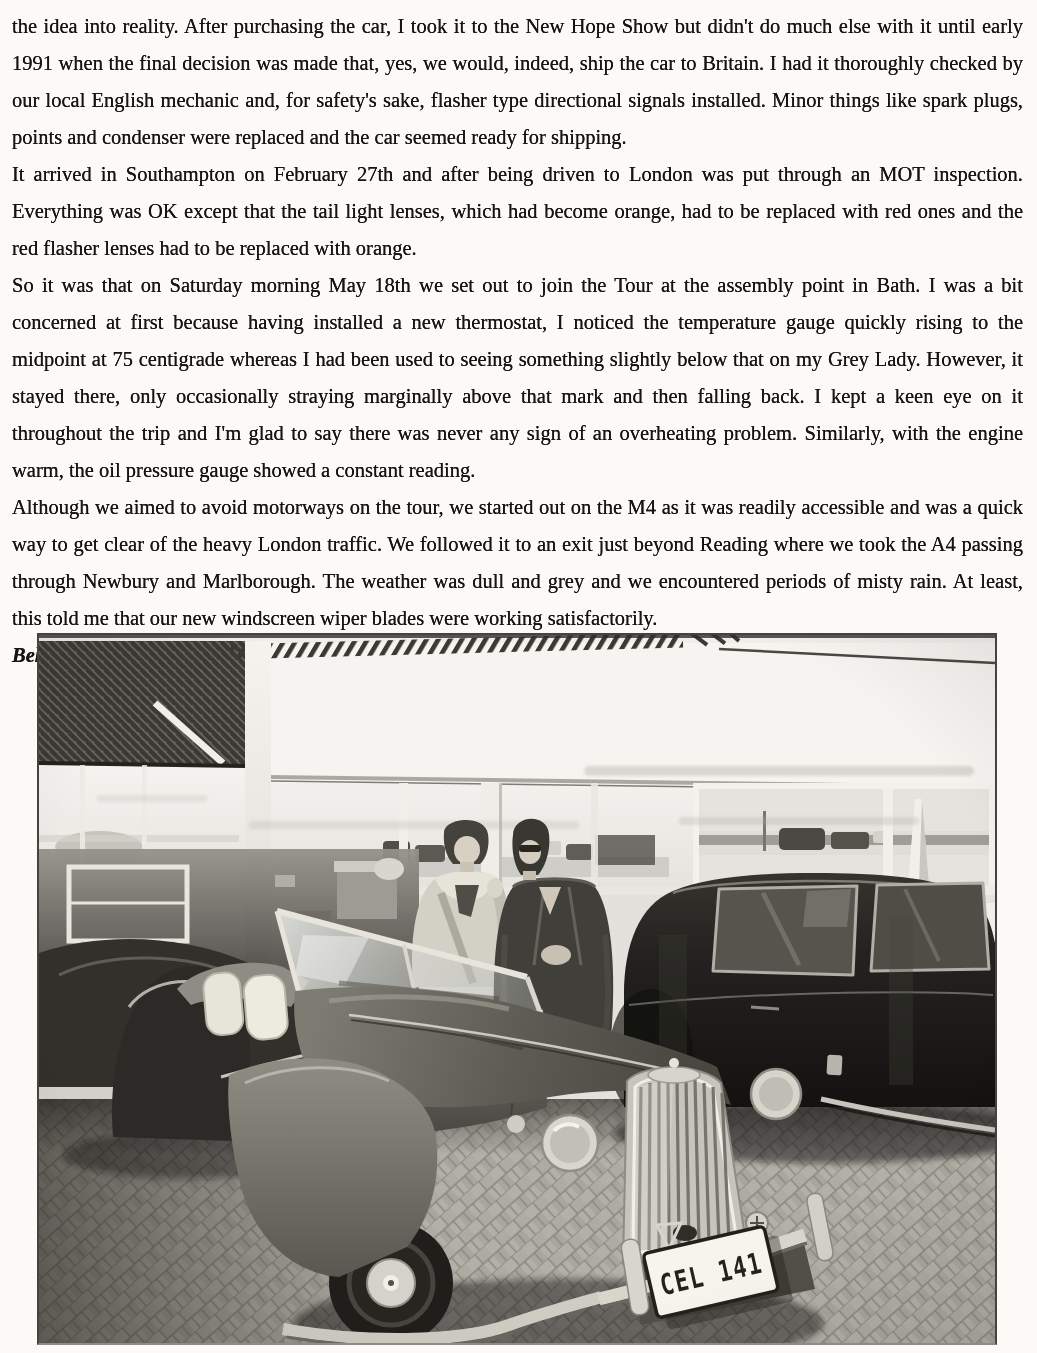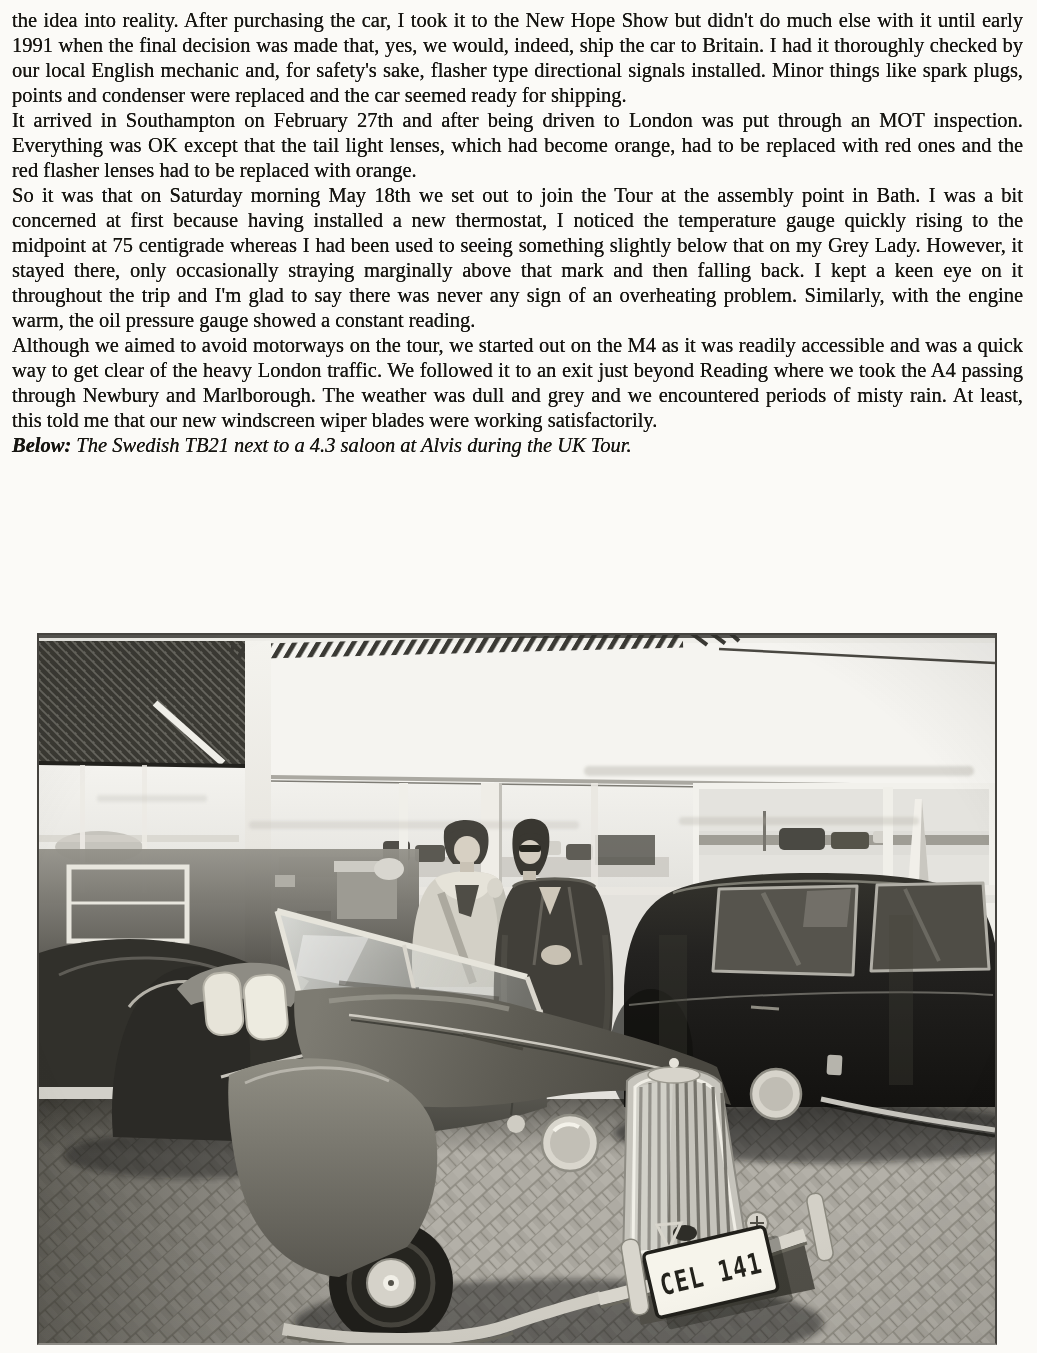--- a/index.html
+++ b/index.html
@@ -3,21 +3,21 @@
 <meta charset="utf-8">
 <style>
   html,body{margin:0;padding:0;}
   body{
     width:1037px;height:1353px;background:#fbfaf7;overflow:hidden;
     font-family:"Liberation Serif", serif;
   }
   .page{position:relative;width:1037px;height:1353px;background:#fbfaf7;}
   .text-block{
     position:absolute;top:8px;left:12px;width:1011px;
-    font-size:20.5px;line-height:25px;color:#161511;
+    font-size:20.5px;line-height:37px;color:#161511;
     text-align:justify;text-justify:inter-word;
     text-shadow:0 0 .3px #161511;
   }
   .text-block p{margin:0;}
   .caption .cap-label{font-weight:bold;font-style:italic;}
   .caption .cap-text{font-style:italic;}
   .photo-figure{
     position:absolute;left:37px;top:633px;width:960px;height:712px;margin:0;
     border:2px solid #45433f;border-bottom-color:#8d8b85;box-sizing:border-box;
     background:#eceae5;

